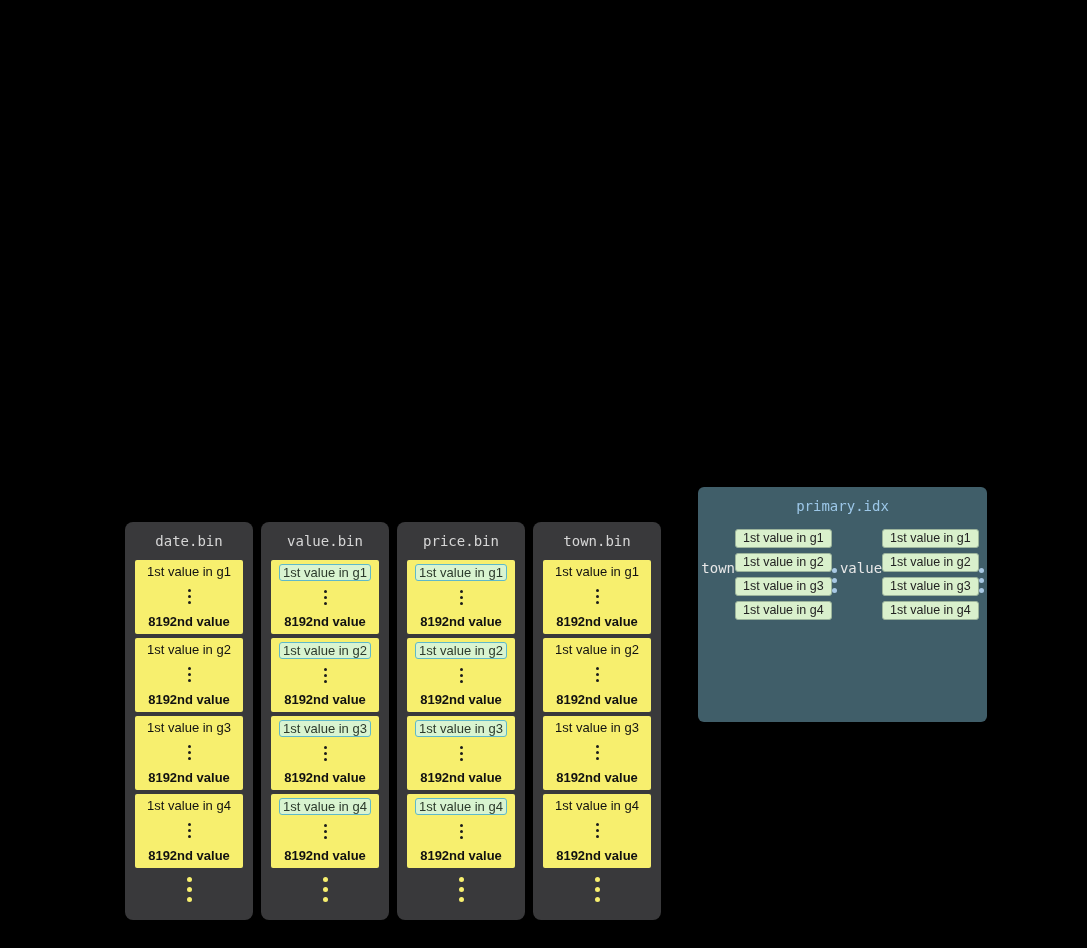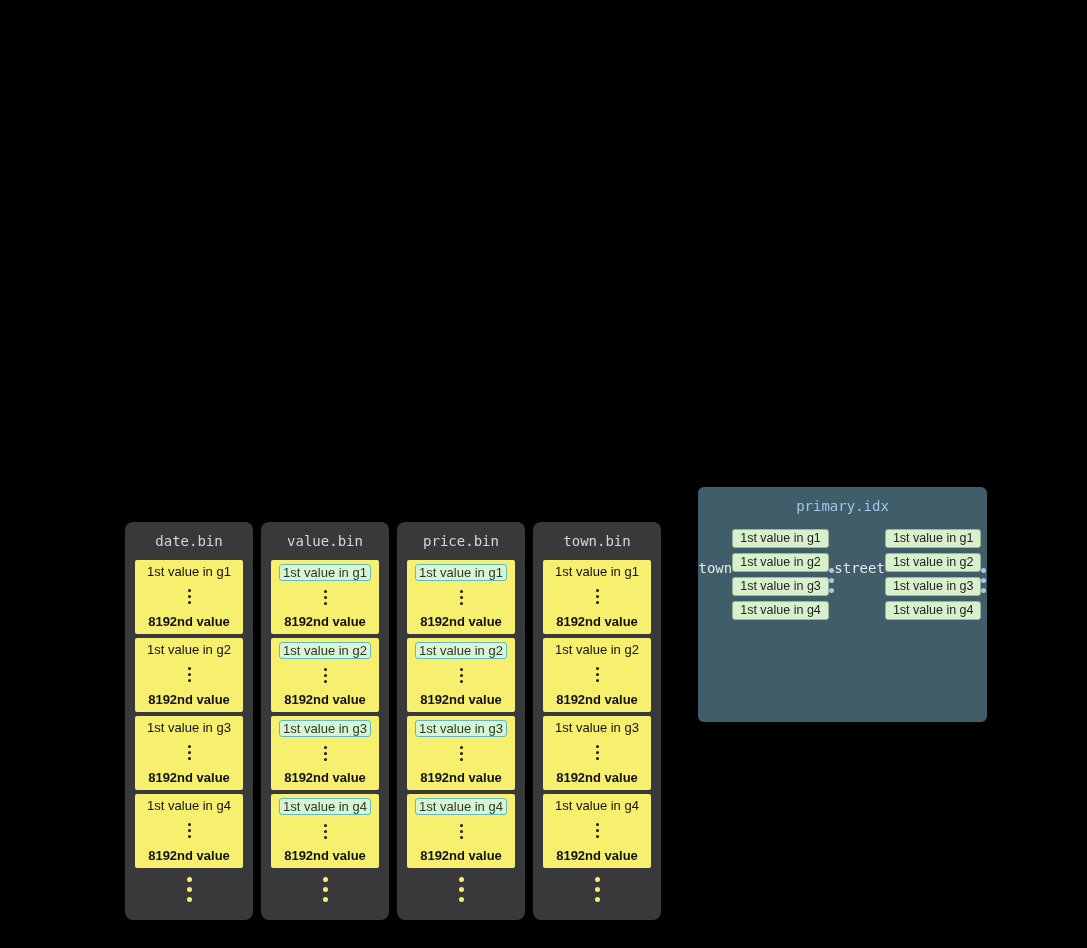--- a/index.html
+++ b/index.html
@@ -375,21 +375,21 @@
   <div class="index-entry">1st value in g4</div>
 </div>
     <div class="dots dots-blue">
             <i></i>
             <i></i>
             <i></i>
           </div>
   </div>
 
   <div class="index-col">
-    <div class="index-col-name">street</div>
+    <div class="index-col-name">value</div>
     <div class="index-entries">
   <div class="index-entry">1st value in g1</div>
 
   <div class="index-entry">1st value in g2</div>
 
   <div class="index-entry">1st value in g3</div>
 
   <div class="index-entry">1st value in g4</div>
 </div>
     <div class="dots dots-blue">

